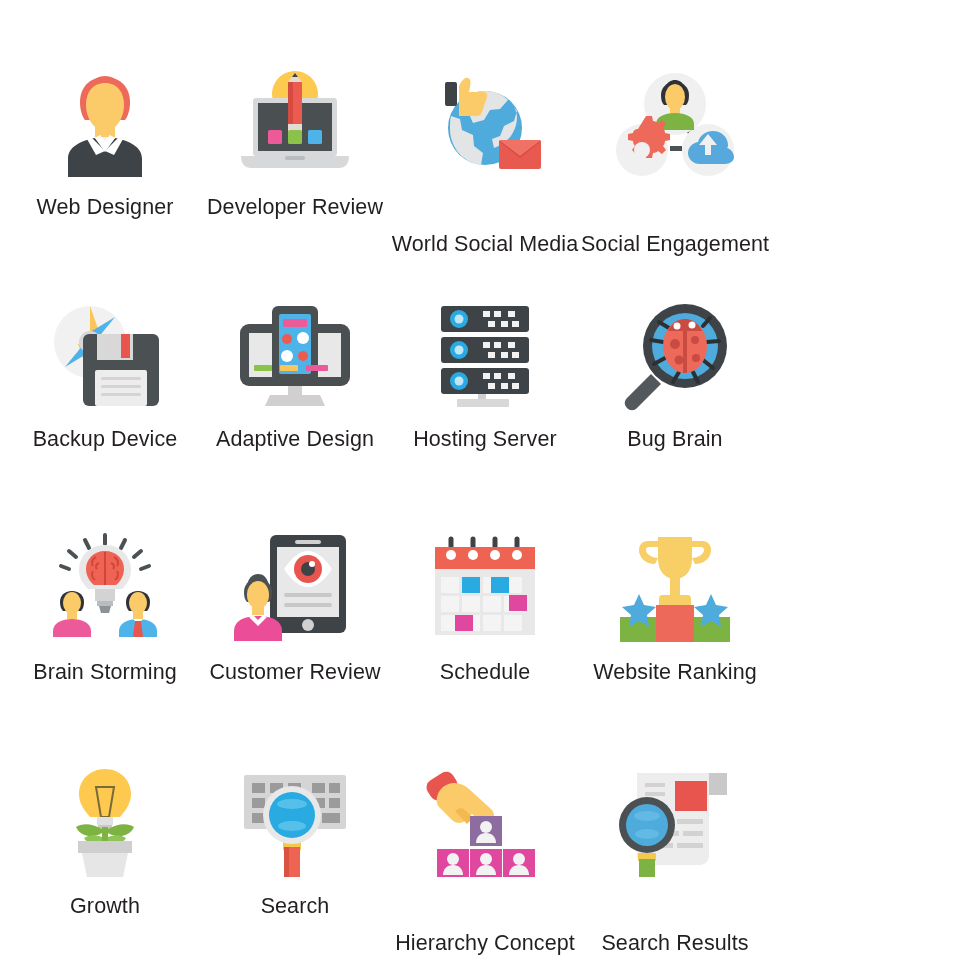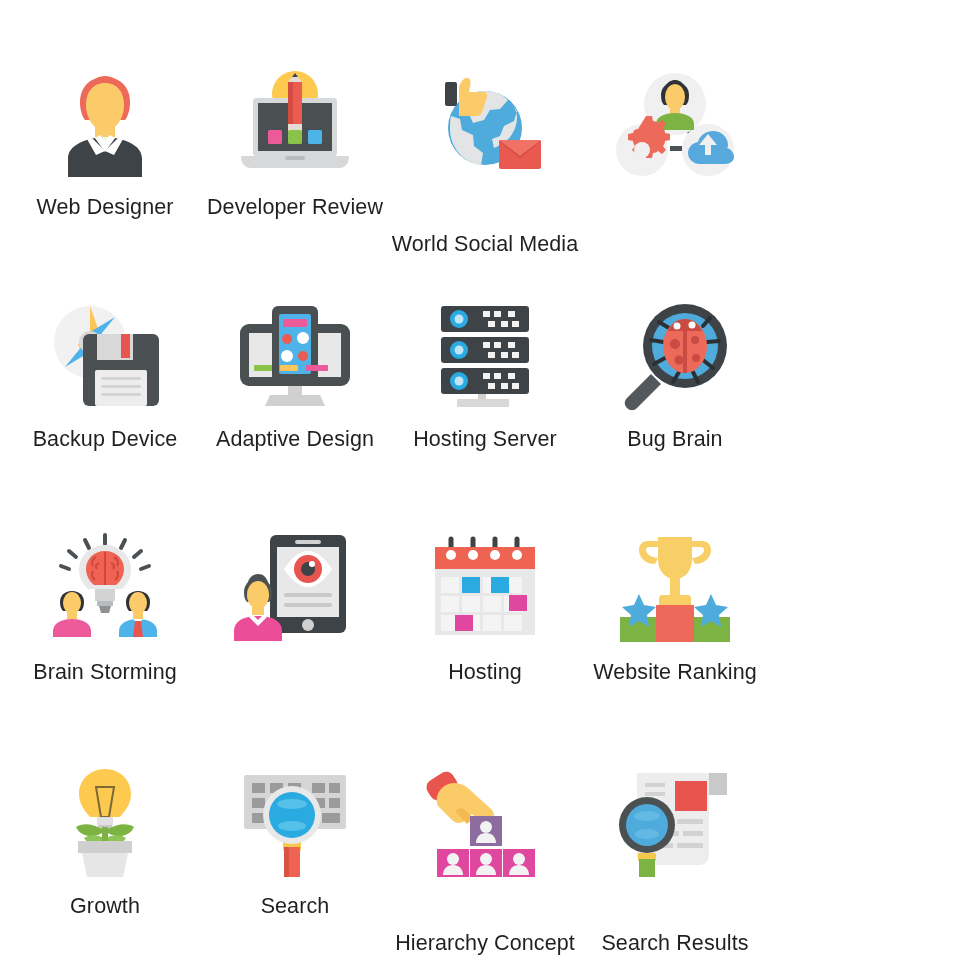--- a/index.html
+++ b/index.html
@@ -131,20 +131,21 @@
         <ellipse cx="63" cy="29" rx="10" ry="13" fill="#fbcb6a"></ellipse>
         <path d="M53 20c3-3 7-4 10-4s7 1 10 4c-2-6-6-8-10-8s-8 2-10 8z" fill="#2f3337"></path>
         <rect x="58" y="38" width="10" height="9" fill="#fbcb6a"></rect>
         <path d="M44 62v-6c0-7 8-11 19-11s19 4 19 11v6z" fill="#7cb342"></path>
         <path d="M30 64c-3 0-5 2-5 4l-5 1v6l5 1c0 2 1 4 2 5l-3 4 4 4 4-3c1 1 3 2 5 2l1 5h6l1-5c2 0 4-1 5-2l4 3 4-4-3-4c1-1 2-3 2-5l5-1v-6l-5-1c0-2-1-4-2-5l3-4-4-4-4 3c-1-1-3-2-5-2l-1-5h-6z" fill="#ed6a5a" transform="translate(-4,-3) scale(1.0)"></path>
         <circle cx="30" cy="82" r="8" fill="#f0f0f0"></circle>
         <path d="M88 96c-7 0-12-5-12-11 0-5 4-10 10-11 2-7 8-11 15-11 8 0 15 6 15 14 0 1 0 2-1 3 4 1 7 5 7 9 0 4-4 7-9 7z" fill="#57a9dd"></path>
         <path d="M96 66l9 11h-6v10h-6V77h-6z" fill="#f0f0f0"></path>
       </svg>
     </div>
+    <div class="icon-label">Social Engagement</div>
   </div>
 
   <div class="icon-cell r2">
     <div class="icon-art">
       <svg width="120" height="112" viewBox="0 0 120 112">
         <circle cx="45" cy="42" r="36" fill="#f1f1f1"></circle>
         <path d="M45 6l12 34-12 2z" fill="#fbc55a"></path>
         <path d="M45 78L33 44l12-2z" fill="#fbc55a"></path>
         <path d="M70 17L48 44l-6-10z" fill="#4eb3e8"></path>
         <path d="M20 67l22-27 6 10z" fill="#4eb3e8"></path>
@@ -308,20 +309,21 @@
         <rect x="52" y="60" width="48" height="4" rx="2" fill="#c8c8c8"></rect>
         <rect x="52" y="70" width="48" height="4" rx="2" fill="#c8c8c8"></rect>
         <path d="M26 46c-9 0-14 6-14 13 0 5 1 8 3 10h22c2-2 3-5 3-10 0-7-5-13-14-13z" fill="#4b5053"></path>
         <ellipse cx="26" cy="62" rx="11" ry="14" fill="#fbcb6a"></ellipse>
         <path d="M15 52c3-4 7-5 11-5s8 1 11 5c-2-8-6-11-11-11s-9 3-11 11z" fill="#4b5053"></path>
         <rect x="20" y="72" width="12" height="10" fill="#fbcb6a"></rect>
         <path d="M2 108v-10c0-10 10-15 24-15s24 5 24 15v10z" fill="#ec4d98"></path>
         <path d="M17 84l9 9 9-9-4-2-5 5-5-5z" fill="#ffffff"></path>
       </svg>
     </div>
+    <div class="icon-label">Customer Review</div>
   </div>
 
   <div class="icon-cell r3">
     <div class="icon-art">
       <svg width="112" height="112" viewBox="0 0 112 112">
         <g stroke="#3e4347" stroke-width="5" stroke-linecap="round">
           <path d="M22 6v16"></path>
             <path d="M44 6v16"></path>
             <path d="M66 6v16"></path>
             <path d="M88 6v16"></path>
@@ -347,21 +349,21 @@
             <rect x="33" y="82" width="18" height="16"></rect>
             <rect x="54" y="82" width="18" height="16"></rect>
             <rect x="75" y="82" width="18" height="16"></rect>
         </g>
         <rect x="33" y="44" width="18" height="16" fill="#29abe2"></rect>
         <rect x="62" y="44" width="18" height="16" fill="#29abe2"></rect>
         <rect x="80" y="62" width="18" height="16" fill="#e0479e"></rect>
         <rect x="26" y="82" width="18" height="16" fill="#e0479e"></rect>
       </svg>
     </div>
-    <div class="icon-label">Hosting</div>
+    <div class="icon-label">Schedule</div>
   </div>
 
   <div class="icon-cell r3">
     <div class="icon-art">
       <svg width="126" height="112" viewBox="0 0 126 112">
         <path d="M46 4h34v22c0 12-7 20-17 20s-17-8-17-20z" fill="#f8cf67"></path>
         <path d="M46 8H36c-6 0-9 4-9 9 0 8 7 14 16 14l3-6c-6 0-12-4-12-8 0-2 1-3 4-3h8z" fill="#f8cf67"></path>
         <path d="M80 8h10c6 0 9 4 9 9 0 8-7 14-16 14l-3-6c6 0 12-4 12-8 0-2-1-3-4-3h-8z" fill="#f8cf67"></path>
         <rect x="58" y="44" width="10" height="18" fill="#f8cf67"></rect>
         <path d="M50 62h26c2 0 3 2 3 4v6H47v-6c0-2 1-4 3-4z" fill="#f8cf67"></path>

